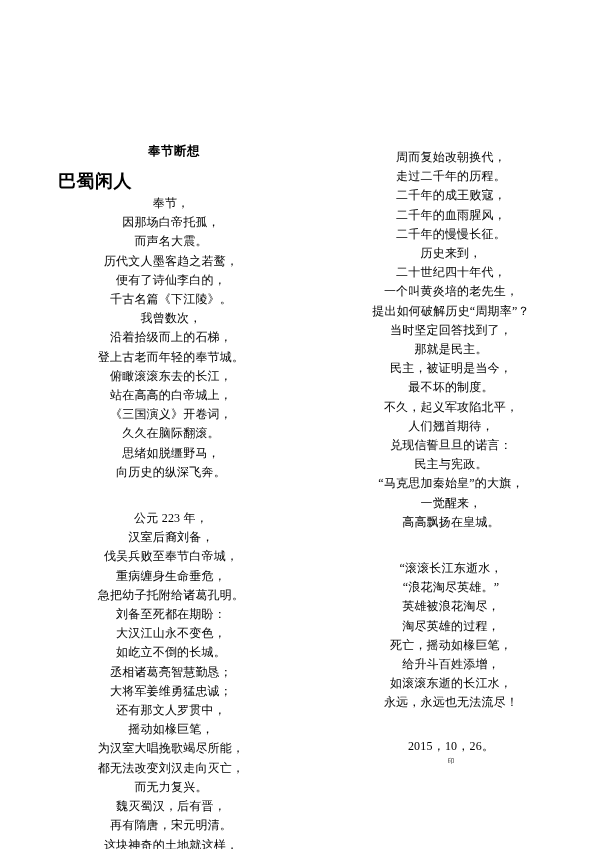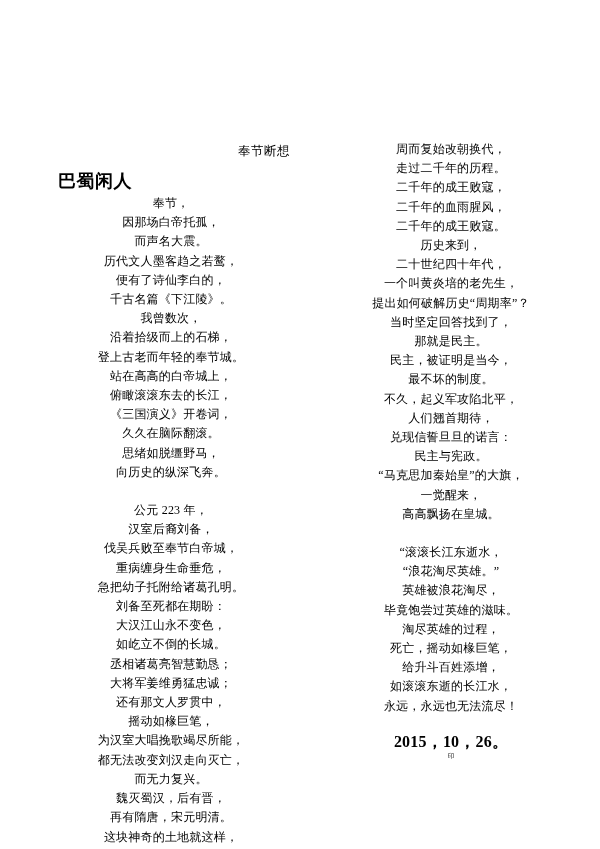--- a/index.html
+++ b/index.html
@@ -38,57 +38,57 @@
   .col-left {
     padding-left: 52px;
     padding-right: 10px;
   }
   .col-right {
     padding-left: 22px;
     padding-right: 20px;
   }
   .title {
     font-size: 12.5px;
-    font-weight: normal;
+    font-weight: bold;
     line-height: 22px;
-    text-align: right;
+    text-align: center;
     padding-left: 6px;
     letter-spacing: 0.5px;
   }
   .author {
     font-size: 18px;
     font-weight: bold;
     line-height: 22px;
     text-align: left;
     padding-left: 6px;
     letter-spacing: 0.5px;
     margin-top: 8px;
   }
   .stanza {
     margin-top: 2px;
   }
   .stanza.tight {
-    margin-top: 0;
+    margin-top: 8px;
   }
   .line {
     font-size: 12px;
     line-height: 19.2px;
     text-align: center;
     white-space: nowrap;
     letter-spacing: 0.2px;
   }
   .spacer {
     height: 19px;
   }
   .date {
-    font-size: 16px;
-    font-weight: bold;
+    font-size: 12px;
+    font-weight: normal;
     line-height: 19.2px;
     text-align: center;
-    margin-top: 16px;
+    margin-top: 24px;
     letter-spacing: 0.2px;
   }
   .seal {
     text-align: center;
     font-size: 7px;
     line-height: 7px;
     letter-spacing: 0;
     margin-top: 2px;
     color: #222;
   }
@@ -110,22 +110,22 @@
       <div class="stanza">
         <div class="line">奉节，</div>
         <div class="line">因那场白帝托孤，</div>
         <div class="line">而声名大震。</div>
         <div class="line">历代文人墨客趋之若鹜，</div>
         <div class="line">便有了诗仙李白的，</div>
         <div class="line">千古名篇《下江陵》。</div>
         <div class="line">我曾数次，</div>
         <div class="line">沿着拾级而上的石梯，</div>
         <div class="line">登上古老而年轻的奉节城。</div>
+        <div class="line">俯瞰滚滚东去的长江，</div>
         <div class="line">站在高高的白帝城上，</div>
-        <div class="line">俯瞰滚滚东去的长江，</div>
         <div class="line">《三国演义》开卷词，</div>
         <div class="line">久久在脑际翻滚。</div>
         <div class="line">思绪如脱缰野马，</div>
         <div class="line">向历史的纵深飞奔。</div>
       </div>
 
       <div class="spacer"></div>
 
       <div class="stanza tight">
         <div class="line">公元 223 年，</div>
@@ -148,21 +148,21 @@
         <div class="line">这块神奇的土地就这样，</div>
       </div>
     </div>
 
     <div class="col col-right">
       <div class="stanza tight">
         <div class="line">周而复始改朝换代，</div>
         <div class="line">走过二千年的历程。</div>
         <div class="line">二千年的成王败寇，</div>
         <div class="line">二千年的血雨腥风，</div>
-        <div class="line">二千年的成王败寇。</div>
+        <div class="line">二千年的慢慢长征。</div>
         <div class="line">历史来到，</div>
         <div class="line">二十世纪四十年代，</div>
         <div class="line">一个叫黄炎培的老先生，</div>
         <div class="line">提出如何破解历史“周期率”？</div>
         <div class="line">当时坚定回答找到了，</div>
         <div class="line">那就是民主。</div>
         <div class="line">民主，被证明是当今，</div>
         <div class="line">最不坏的制度。</div>
         <div class="line">不久，起义军攻陷北平，</div>
         <div class="line">人们翘首期待，</div>
@@ -172,21 +172,20 @@
         <div class="line">一觉醒来，</div>
         <div class="line">高高飘扬在皇城。</div>
       </div>
 
       <div class="spacer"></div>
 
       <div class="stanza tight">
         <div class="line">“滚滚长江东逝水，</div>
         <div class="line">“浪花淘尽英雄。”</div>
         <div class="line">英雄被浪花淘尽，</div>
-        <div class="line">毕竟饱尝过英雄的滋味。</div>
         <div class="line">淘尽英雄的过程，</div>
         <div class="line">死亡，摇动如椽巨笔，</div>
         <div class="line">给升斗百姓添增，</div>
         <div class="line">如滚滚东逝的长江水，</div>
         <div class="line">永远，永远也无法流尽！</div>
       </div>
 
       <div class="date">2015，10，26。</div>
       <div class="seal"><span>印</span></div>
     </div>

